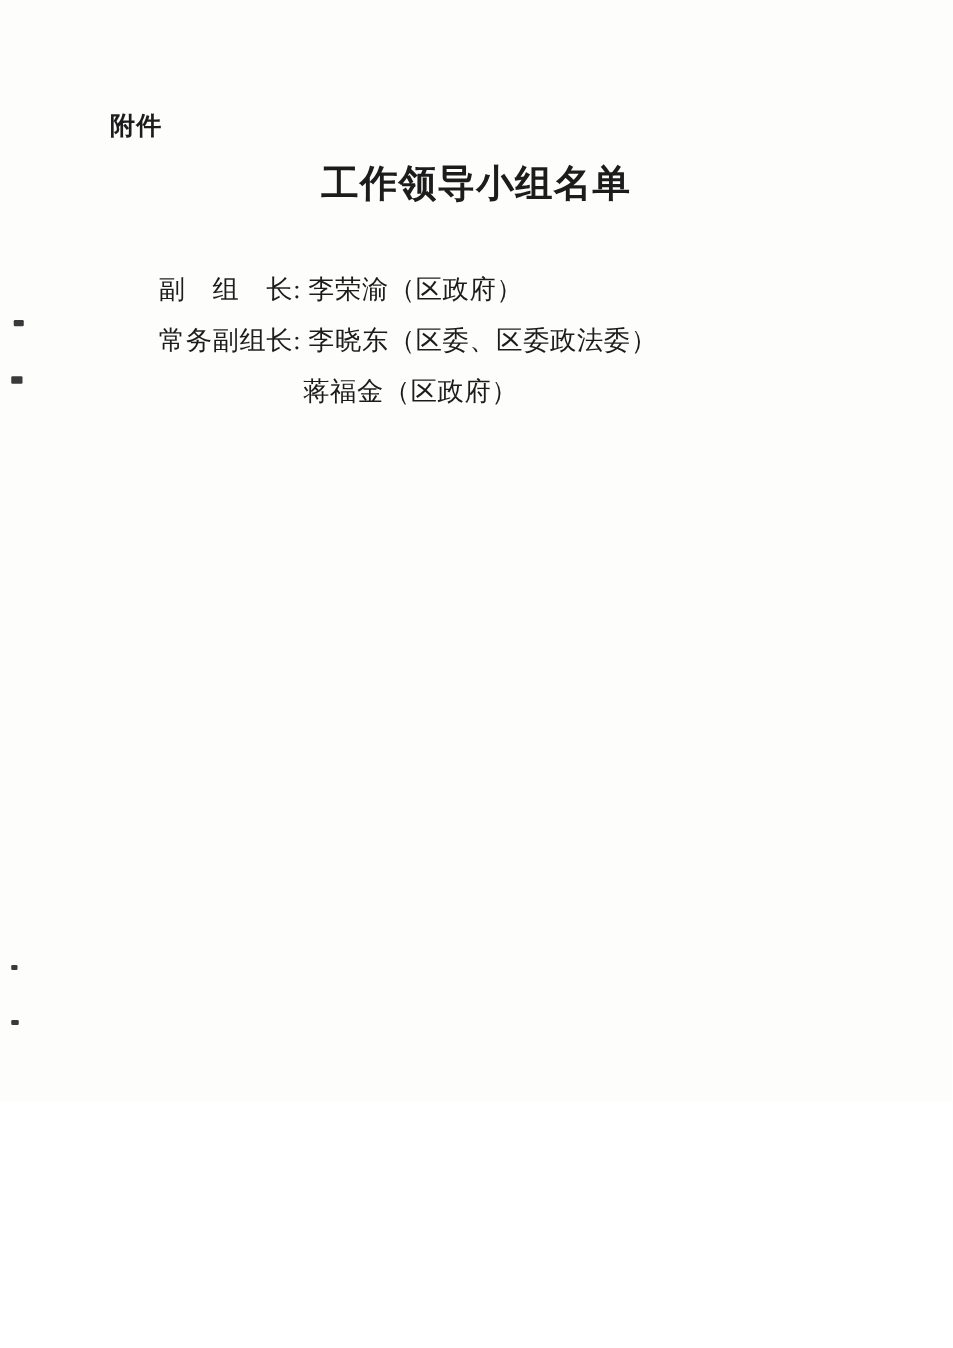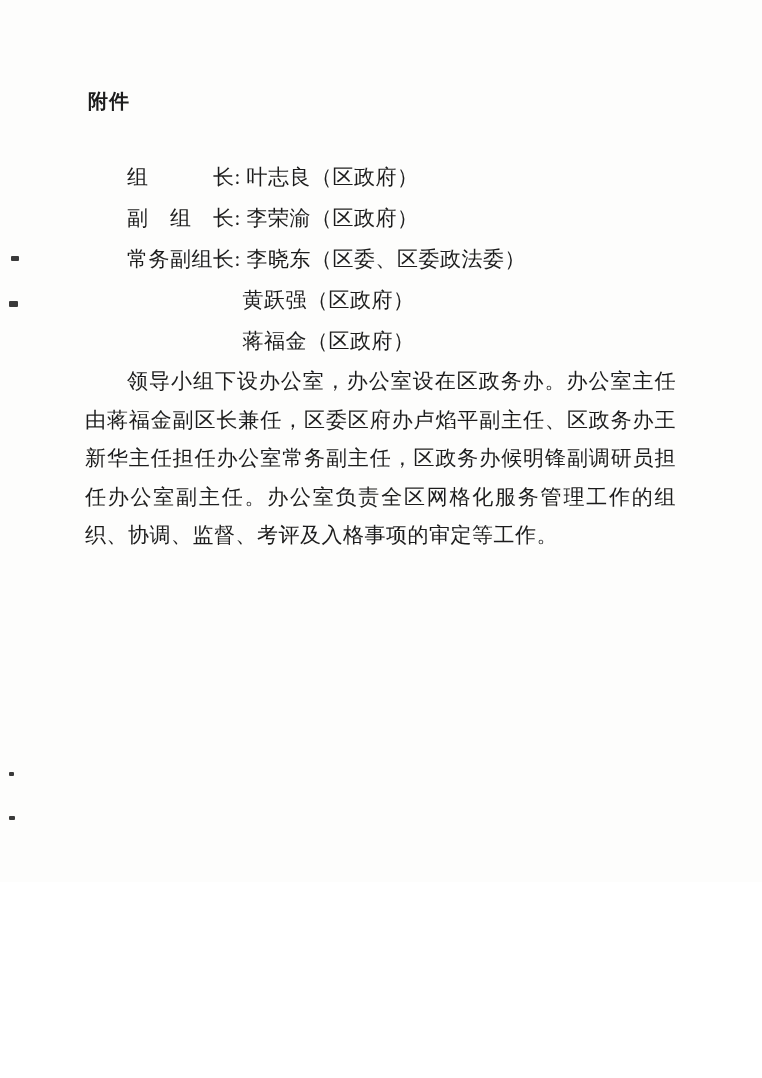--- a/index.html
+++ b/index.html
@@ -86,40 +86,34 @@
 <div class="page">
 
   <div class="speck speck-1"></div>
   <div class="speck speck-2"></div>
   <div class="speck speck-3"></div>
   <div class="speck speck-4"></div>
 
   <div class="attachment">附件</div>
 
   <h1 class="title">
+    <span class="title-line">工作领导小组名单</span>
   </h1>
 
   <div class="content">
 
-    <div class="roster-line">
-      <span class="roster-label">组　　　长: </span><span class="roster-value">叶志良（区政府）</span>
-    </div>
     <div class="roster-line">
       <span class="roster-label">副　组　长: </span><span class="roster-value">李荣渝（区政府）</span>
     </div>
     <div class="roster-line">
       <span class="roster-label">常务副组长: </span><span class="roster-value">李晓东（区委、区委政法委）</span>
     </div>
     <div class="roster-line">
-      <span class="roster-label"></span><span class="roster-value">黄跃强（区政府）</span>
-    </div>
-    <div class="roster-line">
       <span class="roster-label"></span><span class="roster-value">蒋福金（区政府）</span>
     </div>
 
 
-    <p class="para">领导小组下设办公室，办公室设在区政务办。办公室主任由蒋福金副区长兼任，区委区府办卢焰平副主任、区政务办王新华主任担任办公室常务副主任，区政务办候明锋副调研员担任办公室副主任。办公室负责全区网格化服务管理工作的组织、协调、监督、考评及入格事项的审定等工作。</p>
 
   </div>
 
   <div class="page-number">— 11 —</div>
 
 </div>
 
 </body></html>

